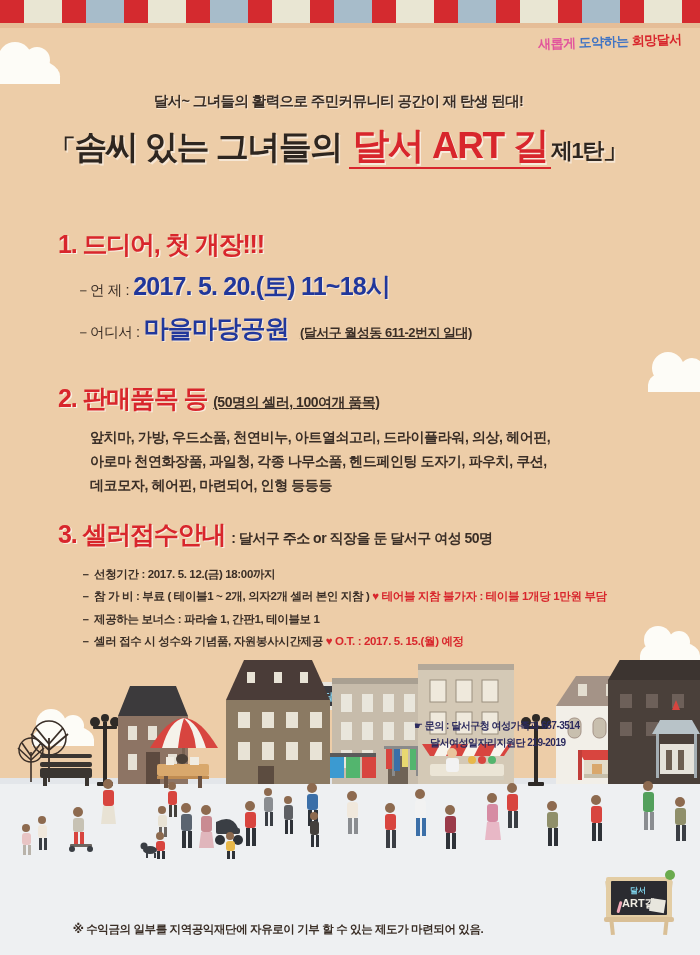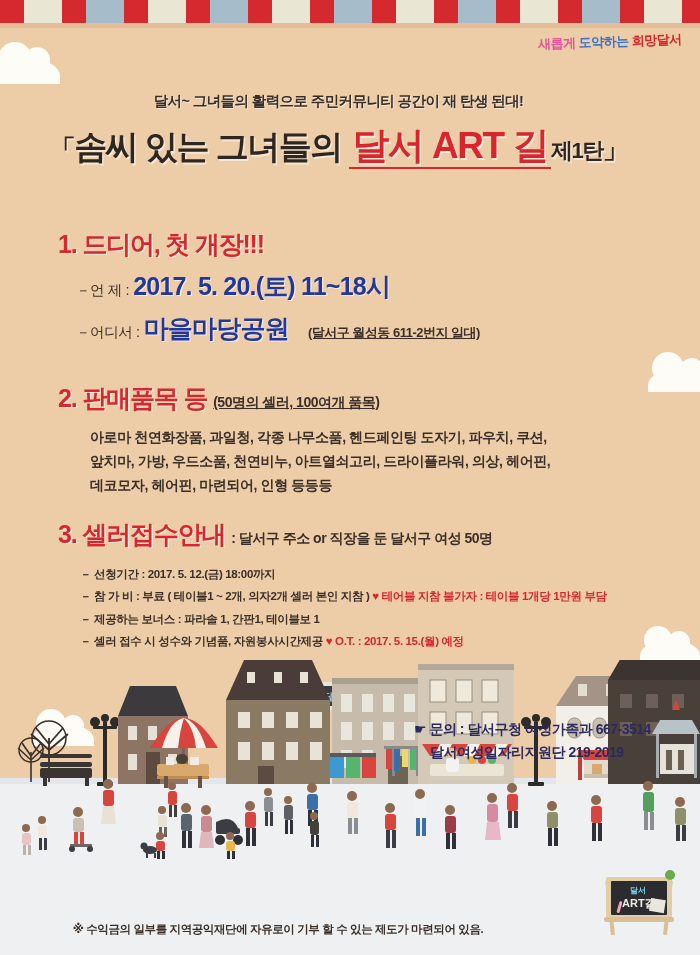--- a/index.html
+++ b/index.html
@@ -168,21 +168,21 @@
     color: #21379b;
     letter-spacing: -0.8px;
     text-shadow: 1.2px 1.2px 0 rgba(255,255,255,0.6);
   }
   .when-note {
     font-size: 13px;
     font-weight: bold;
     color: #3a2e26;
     letter-spacing: -0.5px;
     text-decoration: underline;
-    margin-left: 15px;
+    margin-left: 7px;
   }
 
   .goods-list {
     margin-top: 10px;
     padding-left: 32px;
     font-size: 14px;
     font-weight: bold;
     color: #3a2e26;
     letter-spacing: -0.4px;
     line-height: 1.72;
@@ -199,21 +199,21 @@
     line-height: 1.95;
   }
   .bullets div { white-space: nowrap; }
   .bullets .hot { color: #d8262c; }
 
   
   .contact {
     position: absolute;
     top: 718px; left: 414px;
     z-index: 7;
-    font-size: 14px;
+    font-size: 10px;
     font-weight: bold;
     color: #2b2a5e;
     letter-spacing: -0.5px;
     line-height: 1.65;
     white-space: nowrap;
   }
   .contact .line2 { padding-left: 16px; }
 
   
   .footer-note {
@@ -277,22 +277,22 @@
     </div>
   </div>
 
   <div class="section" style="top:382px; left:58px;">
     <div class="sec-head">
       <span>2.</span>
       <span>판매품목 등</span>
       <span class="sub">(50명의 셀러, 100여개 품목)</span>
     </div>
     <div class="goods-list">
+      <div>앞치마, 가방, 우드소품, 천연비누, 아트열쇠고리, 드라이플라워, 의상, 헤어핀,</div>
       <div>아로마 천연화장품,  과일청,  각종 나무소품,  헨드페인팅 도자기, 파우치, 쿠션,</div>
-      <div>앞치마, 가방, 우드소품, 천연비누, 아트열쇠고리, 드라이플라워, 의상, 헤어핀,</div>
       <div>데코모자,  헤어핀,  마련되어, 인형 등등등</div>
     </div>
   </div>
 
   <div class="section" style="top:518px; left:58px;">
     <div class="sec-head">
       <span>3.</span>
       <span>셀러접수안내</span>
       <span class="sub-plain">: 달서구 주소 or 직장을 둔 달서구 여성 50명</span>
     </div>

